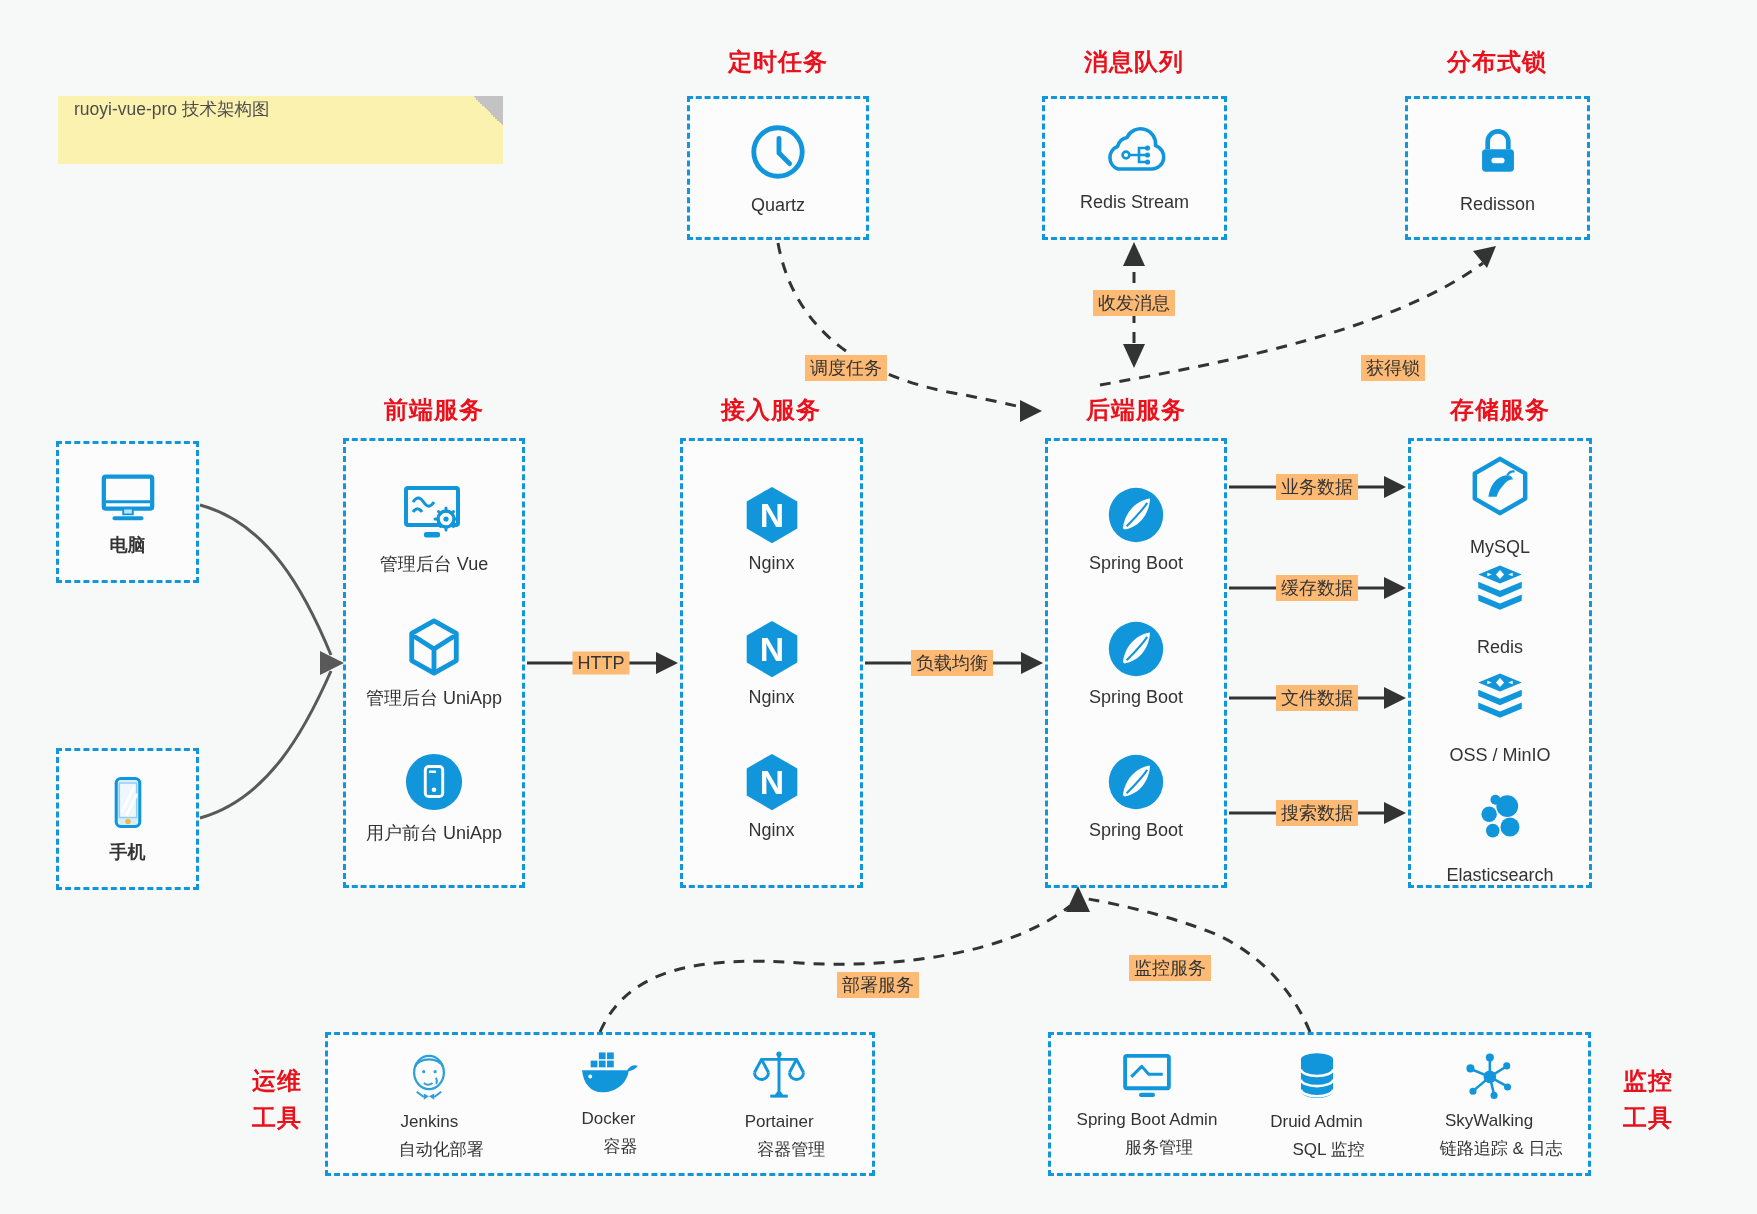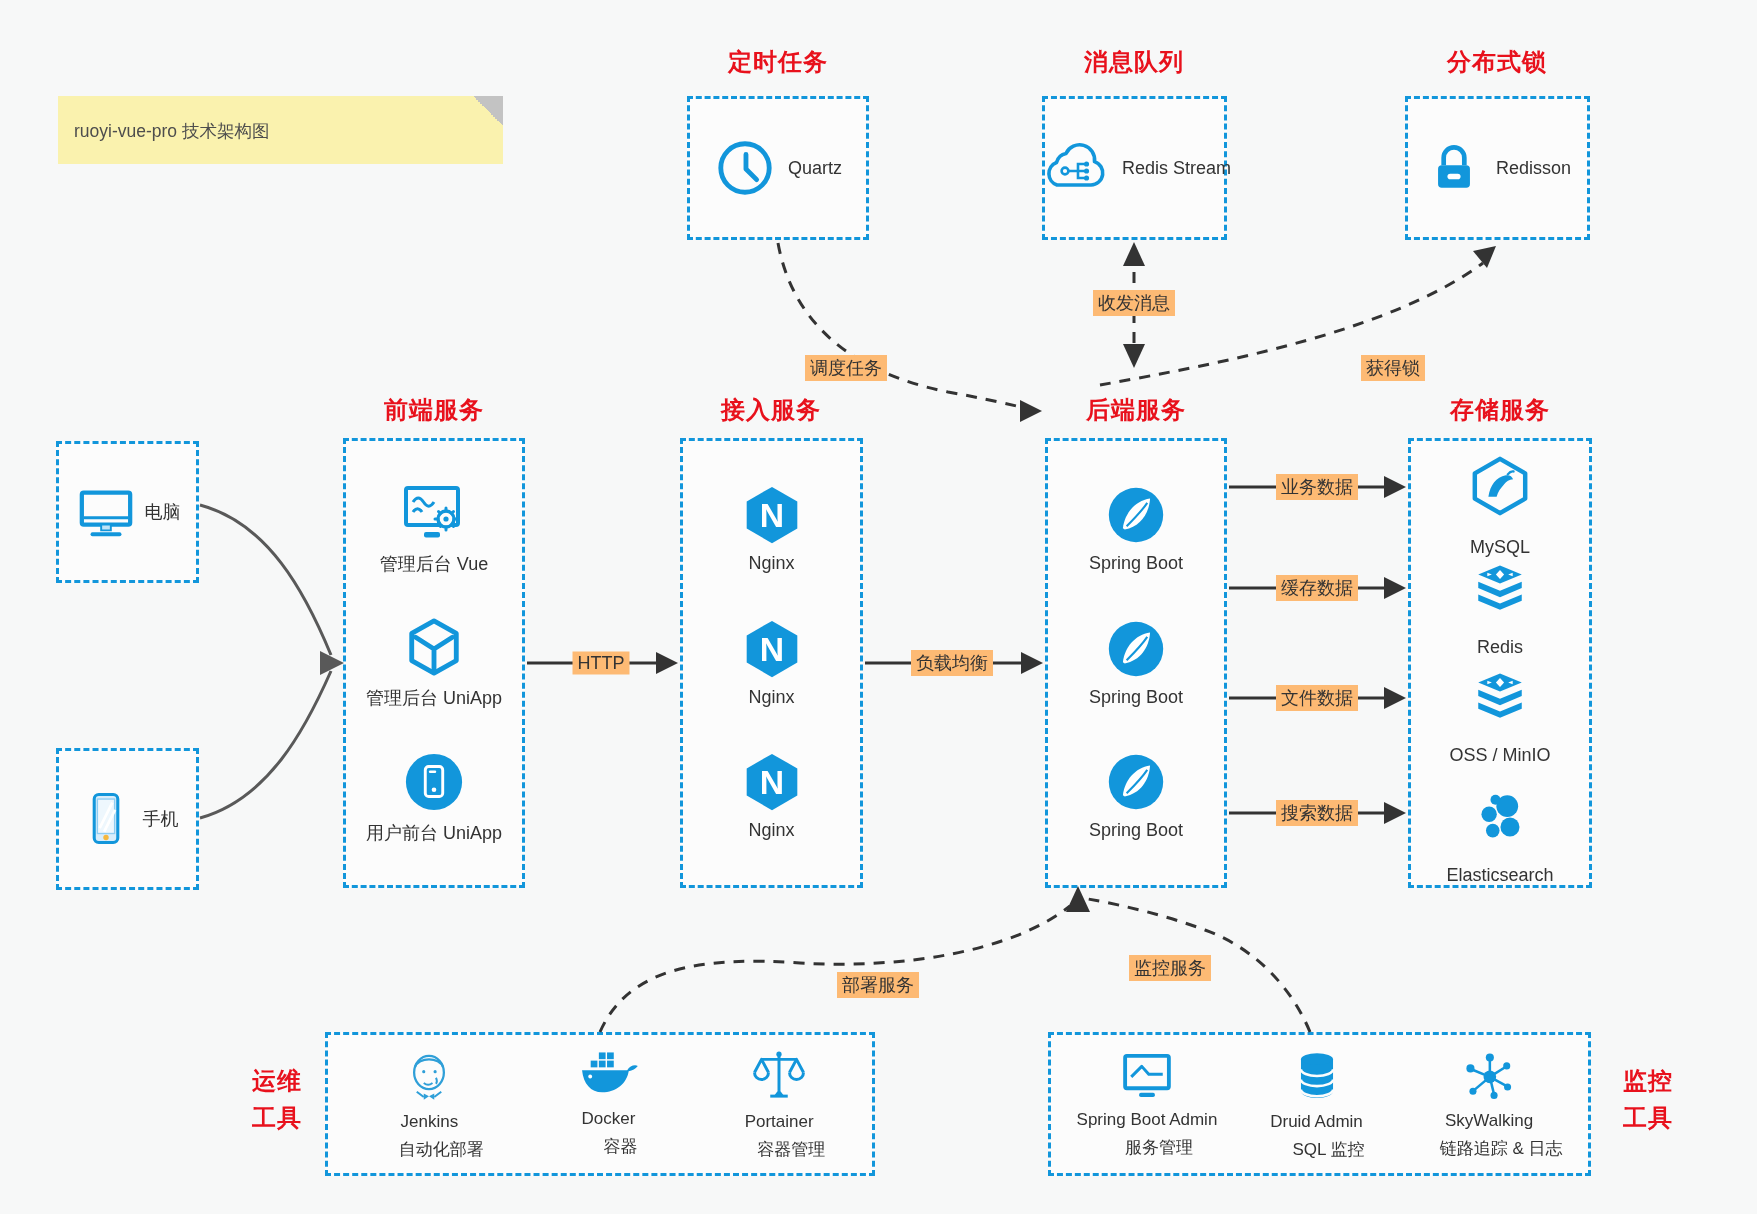--- a/index.html
+++ b/index.html
@@ -1,34 +1,34 @@
 <!DOCTYPE html>
 <html><head>
 <meta charset="utf-8">
 <style>
   html,body{margin:0;padding:0;background:#f7f8f8;font-family:"Liberation Sans","DejaVu Sans",sans-serif;}
   .canvas{position:relative;width:1757px;height:1214px;background:#f7f8f8;overflow:hidden;}
 
   
   .note{position:absolute;left:58px;top:96px;width:445px;height:68px;background:#faf2ae;
-        padding:22px 16px;box-sizing:border-box;color:#4d4d4d;font-size:17.5px;line-height:1.55;}
+        padding:0 16px;box-sizing:border-box;color:#4d4d4d;font-size:17.5px;line-height:1.55;}
   .note-fold{position:absolute;top:0;right:0;width:30px;height:30px;
         background:linear-gradient(225deg,#c3c3c3 50%,rgba(0,0,0,0) 50%);}
 
   
   .rtitle{position:absolute;width:180px;text-align:center;color:#e8111c;
           font-size:24px;font-weight:700;letter-spacing:1px;white-space:nowrap;}
   .rtitle.side{width:90px;line-height:1.55;}
 
   
   .box{position:absolute;border:3px dashed #1296db;background:#fcfcfc;box-sizing:border-box;}
-  .topbox{height:144px;display:flex;flex-direction:row;align-items:center;justify-content:center;gap:12px;}
+  .topbox{height:144px;display:flex;flex-direction:column;align-items:center;justify-content:center;gap:12px;}
   .colbox{top:438px;height:450px;display:flex;flex-direction:column;justify-content:space-evenly;align-items:center;}
   .storage{display:block;position:absolute;}
-  .devbox{left:56px;width:143px;height:142px;display:flex;flex-direction:row;align-items:center;justify-content:center;gap:8px;}
+  .devbox{left:56px;width:143px;height:142px;display:flex;flex-direction:column;align-items:center;justify-content:center;gap:8px;font-weight:bold;}
   .botbox{top:1032px;height:144px;display:flex;flex-direction:row;justify-content:space-around;align-items:center;}
 
   .item{display:flex;flex-direction:column;align-items:center;gap:8px;}
   .sitem{position:absolute;left:0;right:0;display:flex;flex-direction:column;align-items:center;gap:20px;}
   .bitem{display:flex;flex-direction:column;align-items:center;gap:6px;text-align:center;}
   .ilabel{font-size:18px;color:#333;white-space:nowrap;}
   .bname{font-size:17px;color:#333;line-height:1.4;white-space:nowrap;}
   .bdesc{font-size:17px;color:#333;line-height:1.2;white-space:nowrap;margin-left:24px;}
 
   .ic{display:block;line-height:0;}

